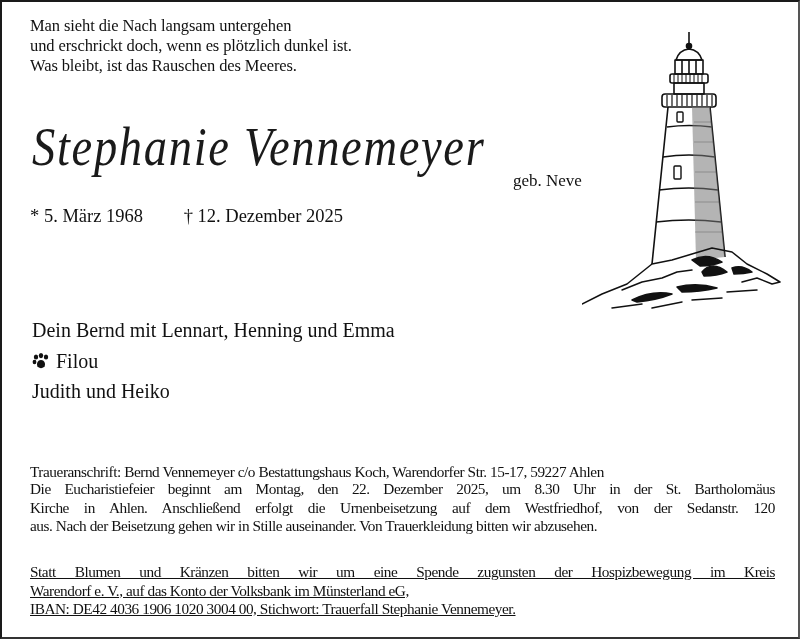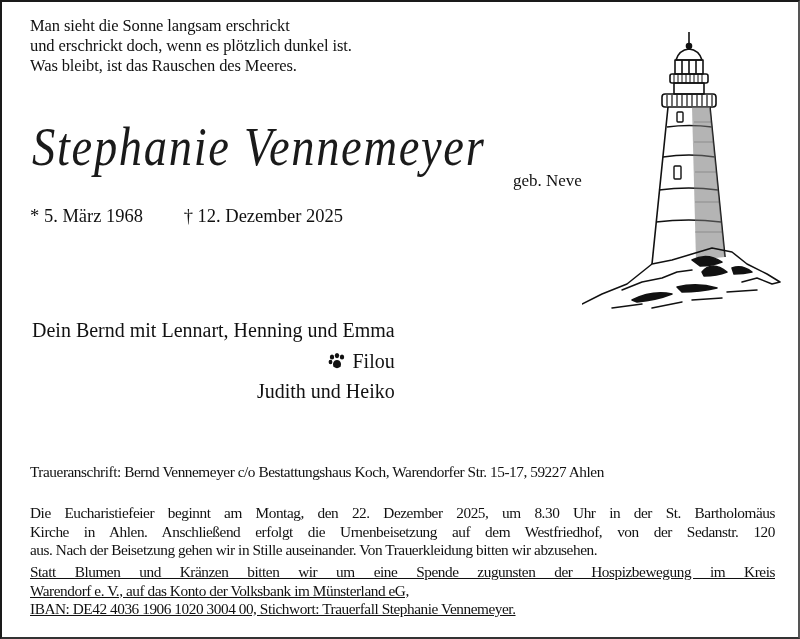--- a/index.html
+++ b/index.html
@@ -24,36 +24,36 @@
       font-size: 54px; line-height: 70px;
       letter-spacing: 2px;
       transform: scaleX(0.86); transform-origin: left center;
       color: #1a1a1a;
     }
     .name .script { font-family: "Liberation Serif", serif; font-style: italic; font-weight: normal; }
     .geb { left: 511px; top: 169px; font-size: 17px; }
     .dates { left: 28px; top: 204px; font-size: 18.5px; }
     .dates .death { margin-left: 36px; }
     .thanks { left: 28px; top: 264px; font-size: 15px; letter-spacing: -0.2px; }
-    .mourners { left: 30px; top: 313px; font-size: 20px; line-height: 30.5px; text-align: right; }
+    .mourners { left: 30px; top: 313px; font-size: 20px; line-height: 30.5px; }
     .paw { display: inline-block; width: 18px; height: 16px; vertical-align: -1px; margin-right: 6px; }
     .small { left: 28px; font-size: 15.3px; line-height: 18.5px; letter-spacing: -0.45px; }
     .addr { top: 461px; text-align: right; }
-    .service { top: 502px; width: 745px; }
+    .service { top: 478px; width: 745px; }
     .donation { top: 561px; width: 745px; text-decoration: underline; }
     .justify-line { display: block; text-align: justify; text-align-last: justify; }
     .lighthouse { left: 580px; top: 30px; width: 215px; height: 280px; }
   </style>
 </head>
 <body>
 
 <div class="frame">
 
   <div class="abs poem">
-    <div>Man sieht die Sonne langsam erschrickt</div>
+    <div>Man sieht die Nach langsam untergehen</div>
     <div>und erschrickt doch, wenn es plötzlich dunkel ist.</div>
     <div>Was bleibt, ist das Rauschen des Meeres.</div>
   </div>
 
   <div class="abs name">
     <span class="script">Stephanie Vennemeyer</span>
   </div>
   <div class="abs geb">geb. Neve</div>
 
   <div class="abs dates">

